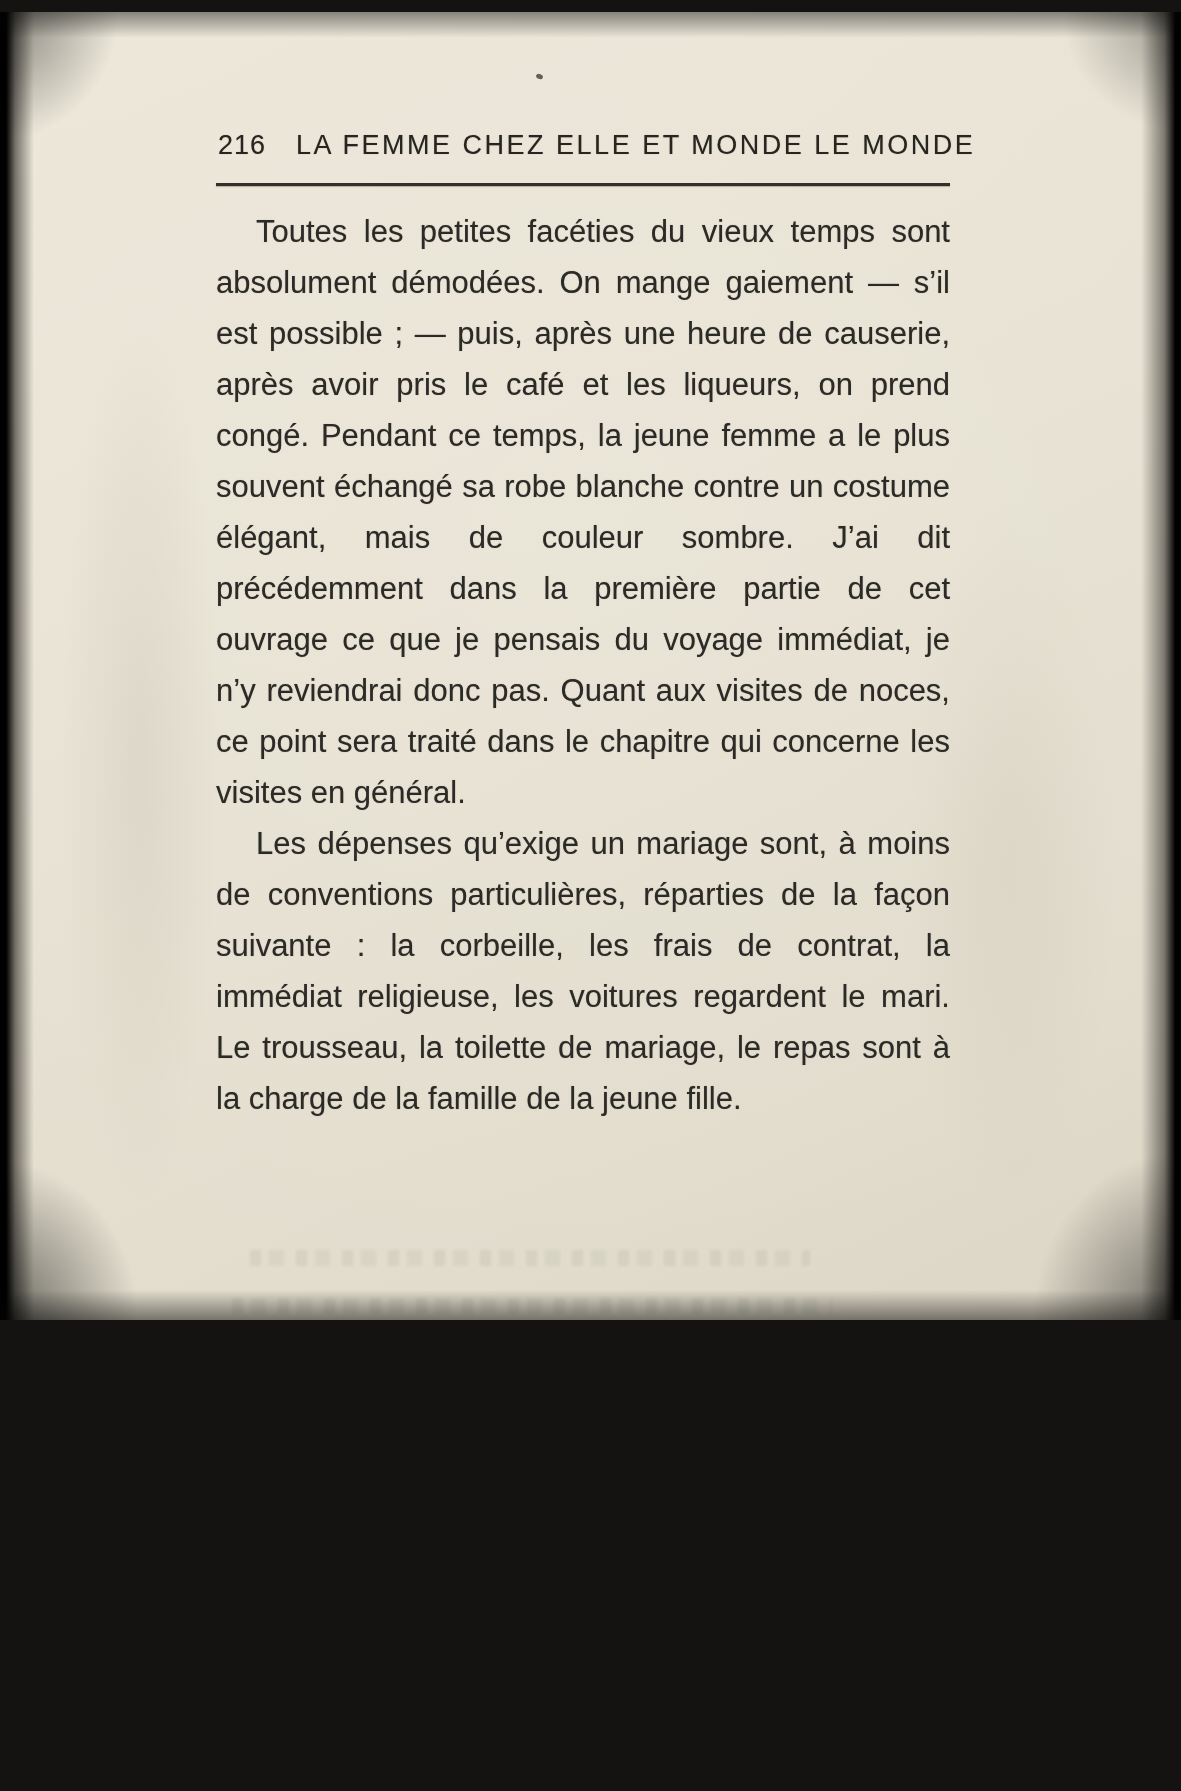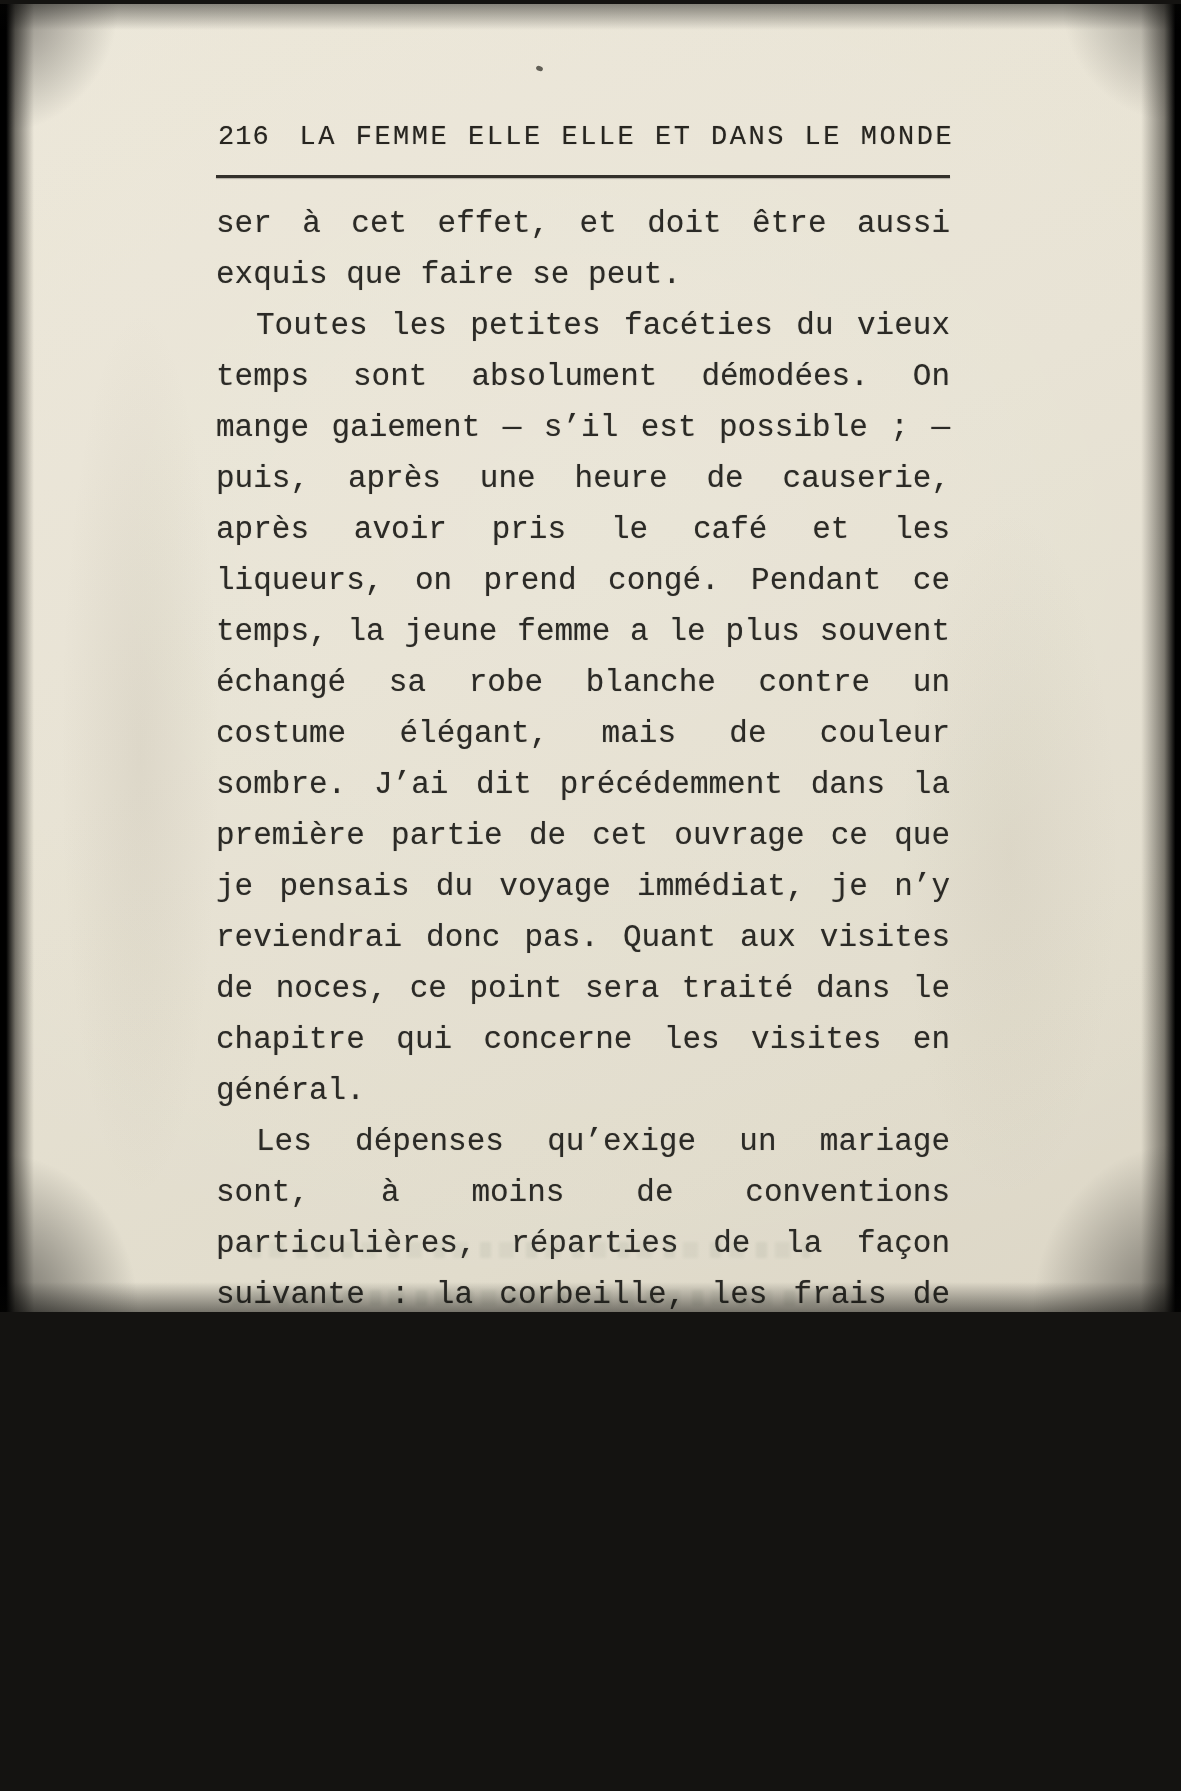--- a/index.html
+++ b/index.html
@@ -4,26 +4,26 @@
 <style>
   html, body {
     margin: 0;
     padding: 0;
     background: #141311;
   }
   .scan {
     position: relative;
     width: 1181px;
     height: 1308px;
-    margin: 4px auto;
+    margin: 12px auto;
     overflow: hidden;
     background:
       radial-gradient(ellipse 120% 90% at 50% 40%, rgba(255,255,255,0.10), rgba(0,0,0,0) 70%),
       linear-gradient(155deg, #ece7d9 0%, #e7e2d3 45%, #e1dccc 80%, #dcd6c6 100%);
-    font-family: Liberation Mono, monospace;
+    font-family: Liberation Sans, sans-serif;
     color: var(--ink, #2b2a26);
   }
 
   
   .edge { position: absolute; pointer-events: none; }
   .edge-left {
     left: 0; top: 0; bottom: 0; width: 34px;
     background: linear-gradient(to right, #000 0%, #000 18%, rgba(20,18,14,0.55) 45%, rgba(20,18,14,0) 100%);
   }
   .edge-right {
@@ -134,26 +134,25 @@
 </head>
 <body>
 
 <div class="scan">
 
   <div class="blotch blotch-1"></div>
   <div class="blotch blotch-2"></div>
 
   <div class="header">
     <span class="page-number">216</span>
-    <span class="header-title">LA FEMME ELLE ELLE ET DANS LE MONDE</span>
+    <span class="header-title">LA FEMME CHEZ ELLE ET MONDE LE MONDE</span>
   </div>
   <div class="header-rule"></div>
 
   <div class="content">
-    <p>ser à cet effet, et doit être aussi exquis que faire se peut.</p>
     <p class="indent">Toutes les petites facéties du vieux temps sont absolument démodées. On mange gaiement — s’il est possible ; — puis, après une heure de causerie, après avoir pris le café et les liqueurs, on prend congé. Pendant ce temps, la jeune femme a le plus souvent échangé sa robe blanche contre un costume élégant, mais de couleur sombre. J’ai dit précédemment dans la première partie de cet ouvrage ce que je pensais du voyage immédiat, je n’y reviendrai donc pas. Quant aux visites de noces, ce point sera traité dans le chapitre qui concerne les visites en général.</p>
     <p class="indent">Les dépenses qu’exige un mariage sont, à moins de conventions particulières, réparties de la façon suivante : la corbeille, les frais de contrat, la immédiat religieuse, les voitures regardent le mari. Le trousseau, la toilette de mariage, le repas sont à la charge de la famille de la jeune fille.</p>
   </div>
 
   <div class="ornament">
     <svg width="190" height="28" viewBox="0 0 190 28">
       <g stroke="#2e2c27" stroke-width="2.5" fill="none" stroke-linecap="round">
 
         <line x1="4" y1="14" x2="58" y2="14"></line>
         <path d="M12 9 L3 14 L12 19" fill="#2e2c27" stroke-width="1.5"></path>

